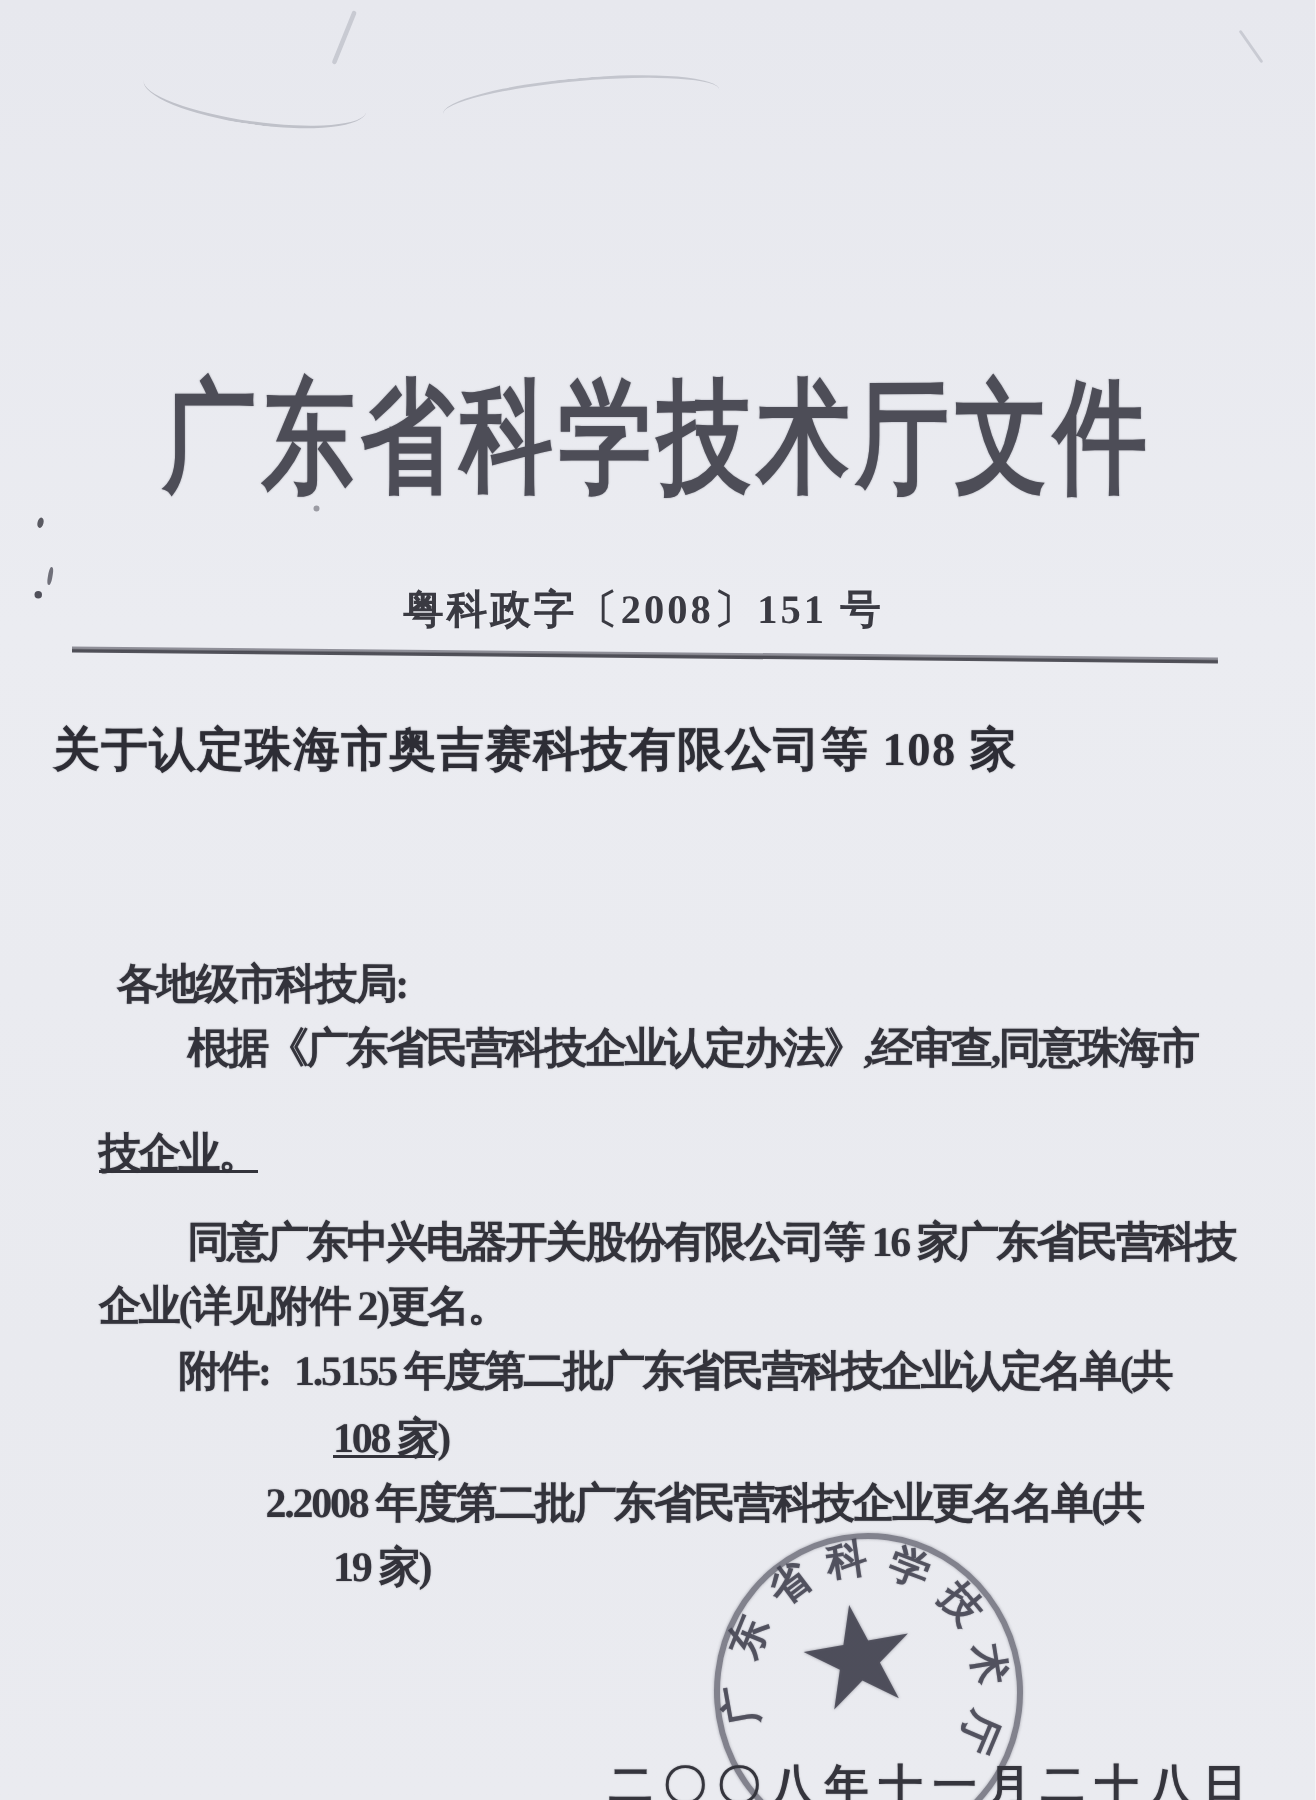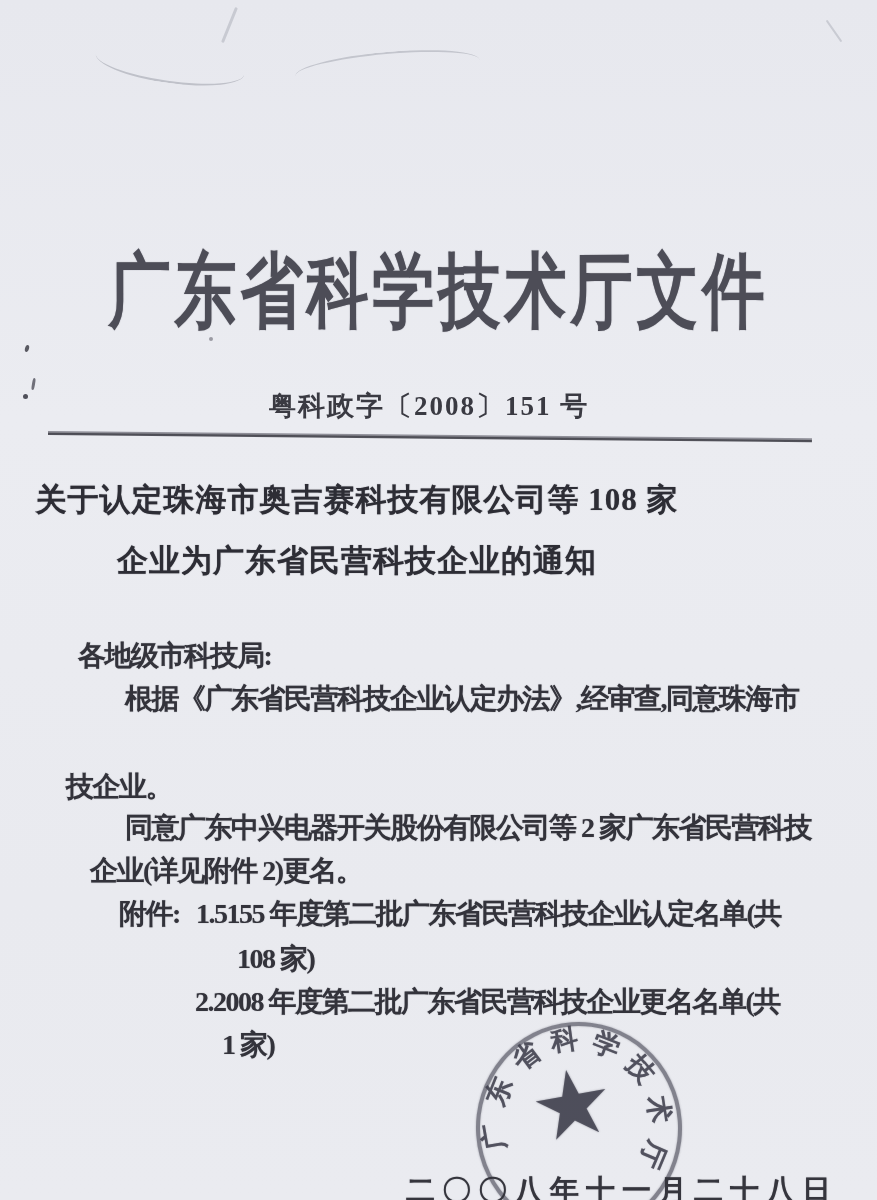--- a/index.html
+++ b/index.html
@@ -40,27 +40,27 @@
   .subject.l2{top:540px;}
   
   .bl{
     position:absolute;font-size:28px;font-weight:bold;
     letter-spacing:-1.5px;color:#33333b;white-space:nowrap;
     text-shadow:0 0 1px rgba(51,51,59,0.5);
   }
   .salutation{left:78px;top:637px;}
   .p1l1{left:125px;top:680px;}
   .p1l2{left:64px;top:723px;}
-  .p1l3{left:66px;top:768px;}
+  .p1l3{left:66px;top:750px;text-decoration:underline;}
   .p2l1{left:125px;top:809px;}
-  .p2l2{left:66px;top:852px;margin-left:24px;}
+  .p2l2{left:66px;top:852px;}
   .att-label{left:119px;top:895px;text-align:center;}
   .att1a{left:196px;top:895px;}
-  .att1b{left:237px;top:940px;}
-  .att2a{left:195px;top:983px;}
+  .att1b{left:222px;top:940px;text-decoration:underline;}
+  .att2a{left:177px;top:983px;}
   .att2b{left:222px;top:1026px;}
   .date-line{
     position:absolute;left:406px;top:1151px;
     font-size:29px;font-weight:bold;letter-spacing:7px;
     color:#35353d;white-space:nowrap;
     text-shadow:0 0 1px rgba(53,53,61,0.5);
     margin-top:20px;
   }
   
   .seal-layer{position:absolute;left:0;top:0;width:877px;height:1200px;pointer-events:none;}
@@ -106,32 +106,31 @@
   <div class="artifact s1"></div>
   <div class="artifact s2"></div>
   <div class="artifact s3"></div>
   <div class="artifact s4"></div>
 
   <div class="masthead">广东省科学技术厅文件</div>
   <div class="doc-number">粤科政字〔2008〕151 号</div>
   <div class="rule"></div>
 
   <div class="subject l1">关于认定珠海市奥吉赛科技有限公司等 108 家</div>
-  <div class="subject l2">企业为广东省民营科技企业的通知</div>
 
   <div class="bl p1l1">根据《广东省民营科技企业认定办法》,经审查,同意珠海市</div>
   <div class="bl salutation">各地级市科技局:</div>
   <div class="bl p1l3">技企业。</div>
-  <div class="bl p2l1">同意广东中兴电器开关股份有限公司等 2 家广东省民营科技</div>
+  <div class="bl p2l1">同意广东中兴电器开关股份有限公司等 16 家广东省民营科技</div>
   <div class="bl p2l2">企业(详见附件 2)更名。</div>
   <div class="bl att-label">附件:</div>
   <div class="bl att1a">1.5155 年度第二批广东省民营科技企业认定名单(共</div>
   <div class="bl att1b">108 家)</div>
   <div class="bl att2a">2.2008 年度第二批广东省民营科技企业更名名单(共</div>
-  <div class="bl att2b">1 家)</div>
+  <div class="bl att2b">19 家)</div>
 
   <div class="seal-layer">
     <div class="seal-ring"></div>
     <div class="seal-star">★</div>
     <div>
         <span class="seal-char" style="left: 481.261px; top: 1123.41px; transform: rotate(-100deg);">广</span>
         <span class="seal-char" style="left: 486.044px; top: 1077.91px; transform: rotate(-68deg);">东</span>
         <span class="seal-char" style="left: 513.049px; top: 1042.71px; transform: rotate(-37deg);">省</span>
         <span class="seal-char" style="left: 551.449px; top: 1026.81px; transform: rotate(-8deg);">科</span>
         <span class="seal-char" style="left: 592.745px; top: 1031.51px; transform: rotate(21deg);">学</span>

